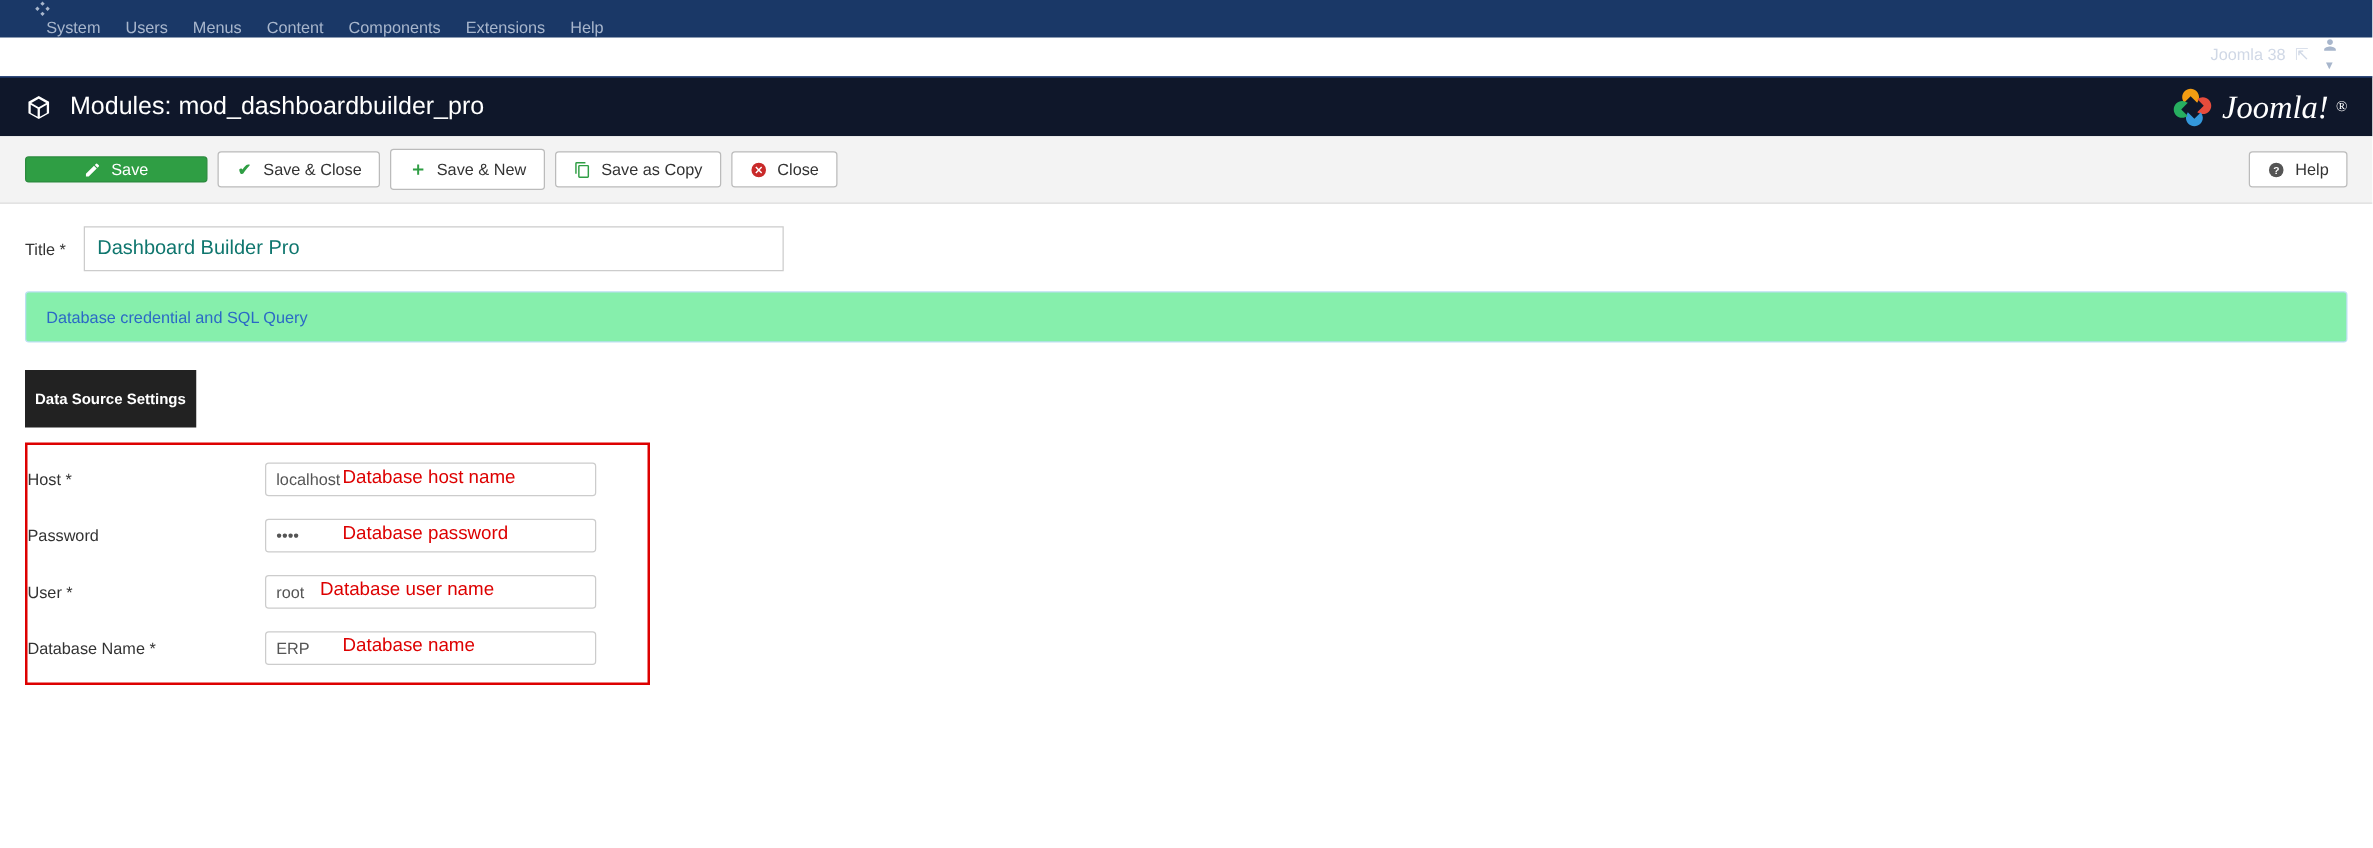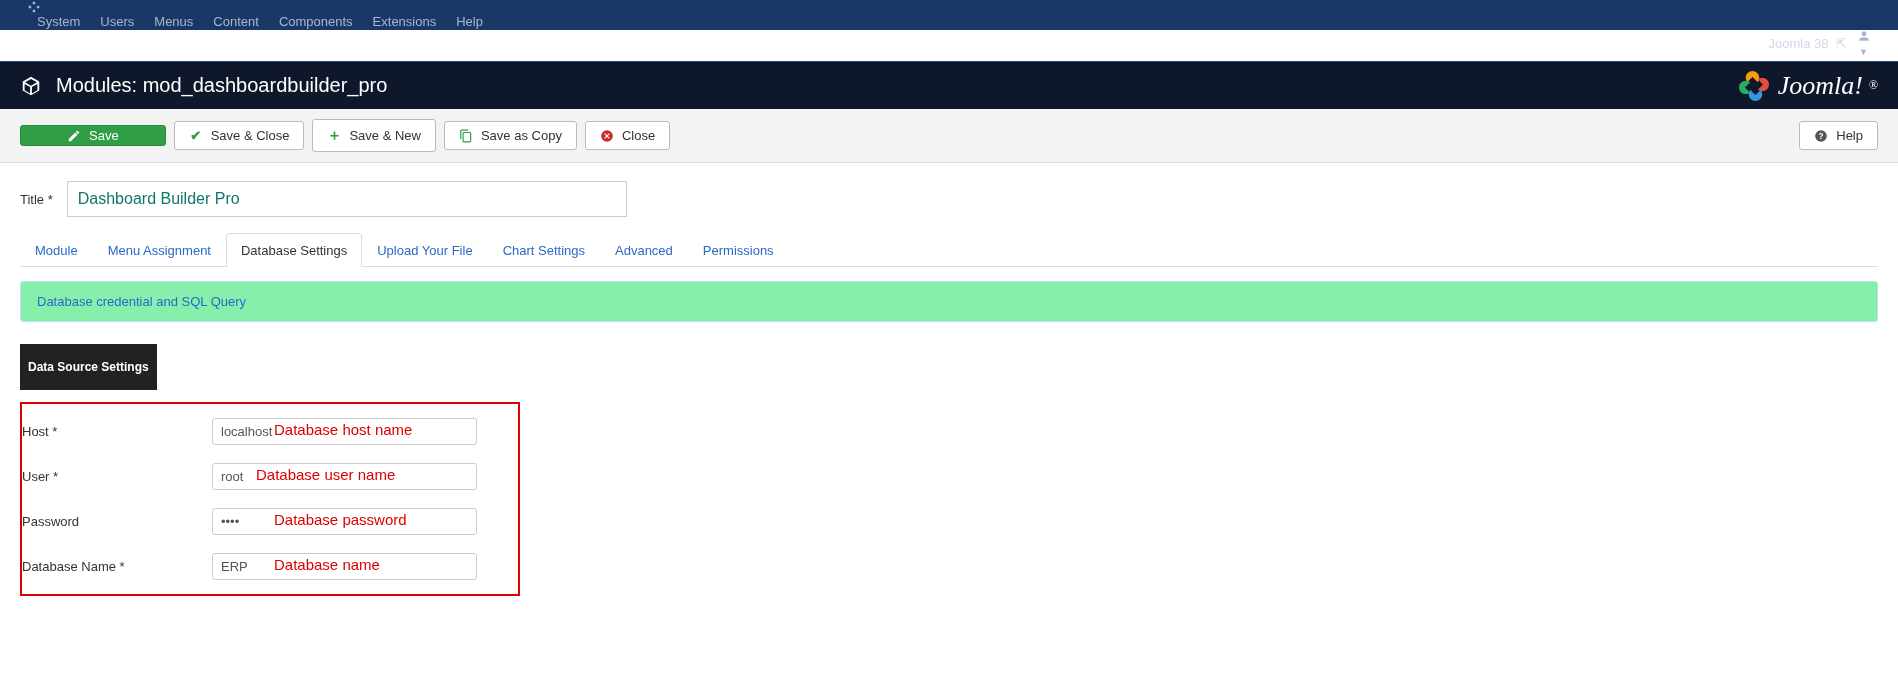--- a/index.html
+++ b/index.html
@@ -164,57 +164,48 @@
     </button>
   </div>
 </div>
 
 <div class="content">
   <div class="title-row">
     <label>Title *</label>
     <input class="title-input" type="text" value="Dashboard Builder Pro" style="">
   </div>
 
-  <div class="tabs">
-    <div class="tab">Module</div>
-    <div class="tab">Menu Assignment</div>
-    <div class="tab active">Database Settings</div>
-    <div class="tab">Upload Your File</div>
-    <div class="tab">Chart Settings</div>
-    <div class="tab">Advanced</div>
-    <div class="tab">Permissions</div>
-  </div>
 
   <div class="infobox">Database credential and SQL Query</div>
 
   <div class="section-header">Data Source Settings</div>
 
   <div class="form-area">
     <div class="form-row">
       <span class="lbl">Host *</span>
       <span class="field-wrap">
         <input type="text" value="localhost" style="">
         <span class="annot">Database host name</span>
       </span>
     </div>
     <div class="form-row">
+      <span class="lbl">Password</span>
+      <span class="field-wrap">
+        <input type="text" value="••••" style="">
+        <span class="annot">Database password</span>
+      </span>
+    </div>
+    <div class="form-row">
       <span class="lbl">User *</span>
       <span class="field-wrap">
         <input type="text" value="root" style="">
         <span class="annot narrow">Database user name</span>
       </span>
     </div>
     <div class="form-row">
-      <span class="lbl">Password</span>
-      <span class="field-wrap">
-        <input type="text" value="••••" style="">
-        <span class="annot">Database password</span>
-      </span>
-    </div>
-    <div class="form-row">
       <span class="lbl">Database Name *</span>
       <span class="field-wrap">
         <input type="text" value="ERP" style="">
         <span class="annot">Database name</span>
       </span>
     </div>
   </div>
 </div>
 
 </body></html>

